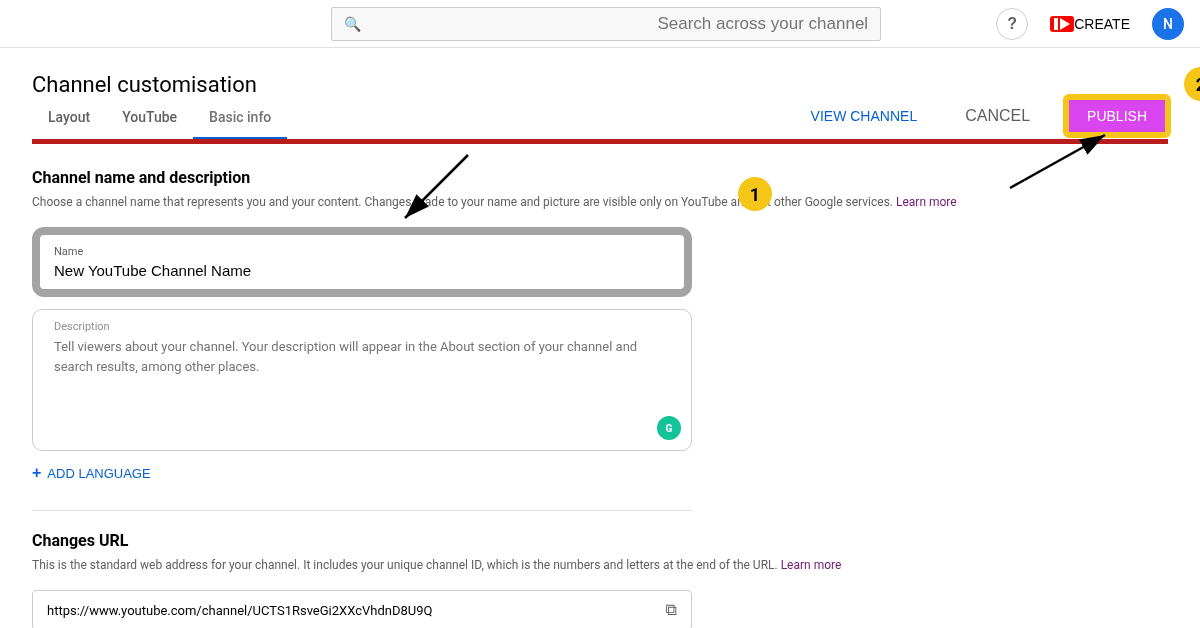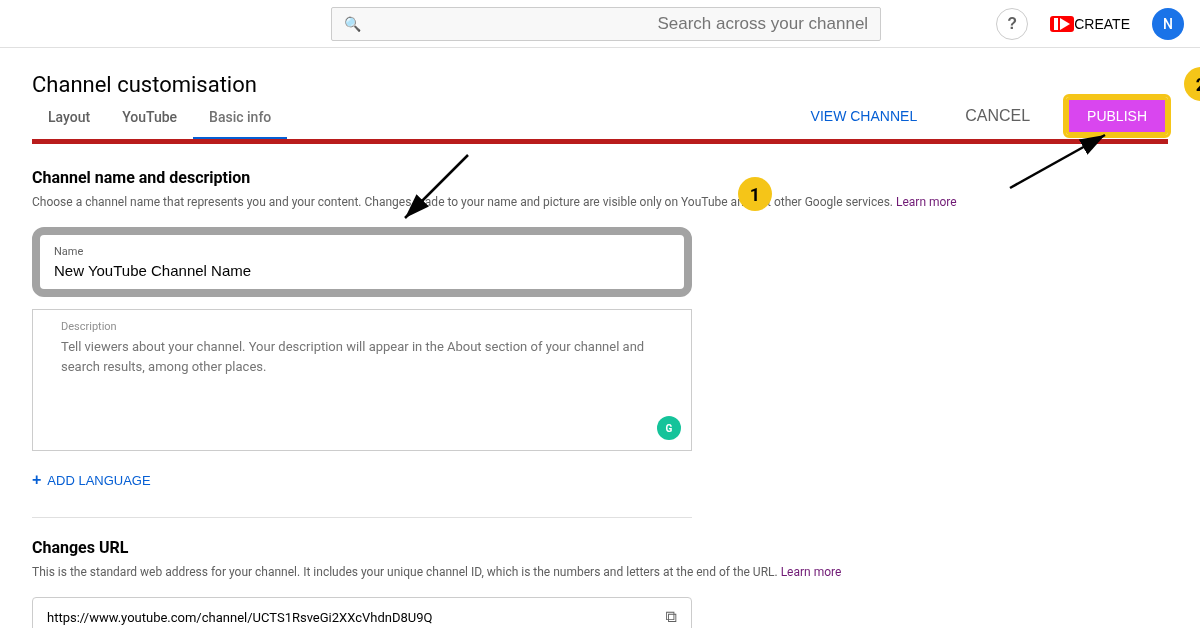--- a/index.html
+++ b/index.html
@@ -190,23 +190,23 @@
     .input-field-wrapper input {
       border: none;
       outline: none;
       font-size: 15px;
       color: #030303;
       width: 100%;
     }
 
     .textarea-wrapper {
       border: 1px solid #ccc;
-      border-radius: 0;
-      padding: 10px 28px;
-      margin-bottom: 12px;
+      border-radius: 10px;
+      padding: 10px 21px;
+      margin-bottom: 5px;
       width: 660px;
       background: #fff;
       position: relative;
     }
     .textarea-wrapper label {
       display: block;
       font-size: 11px;
       color: #909090;
       margin-bottom: 4px;
     }

